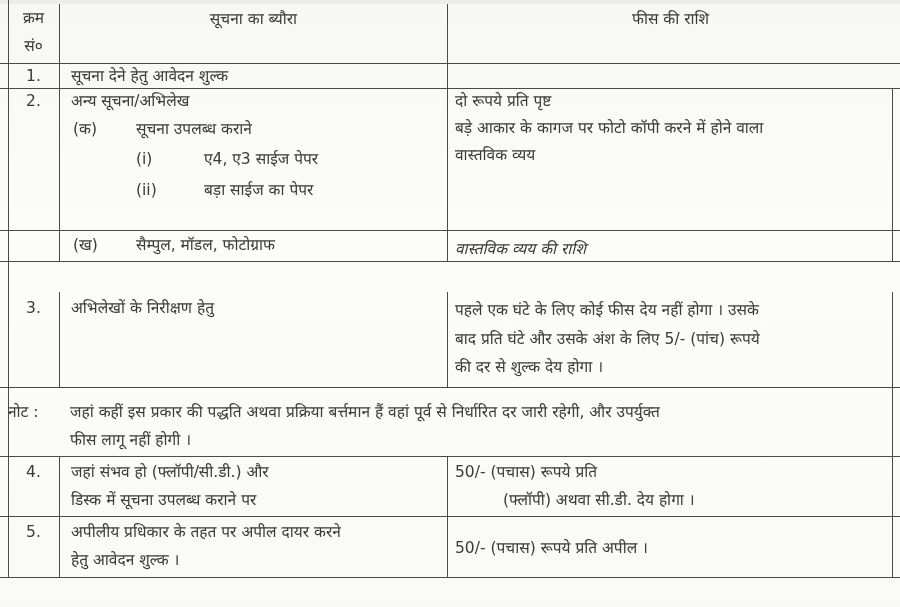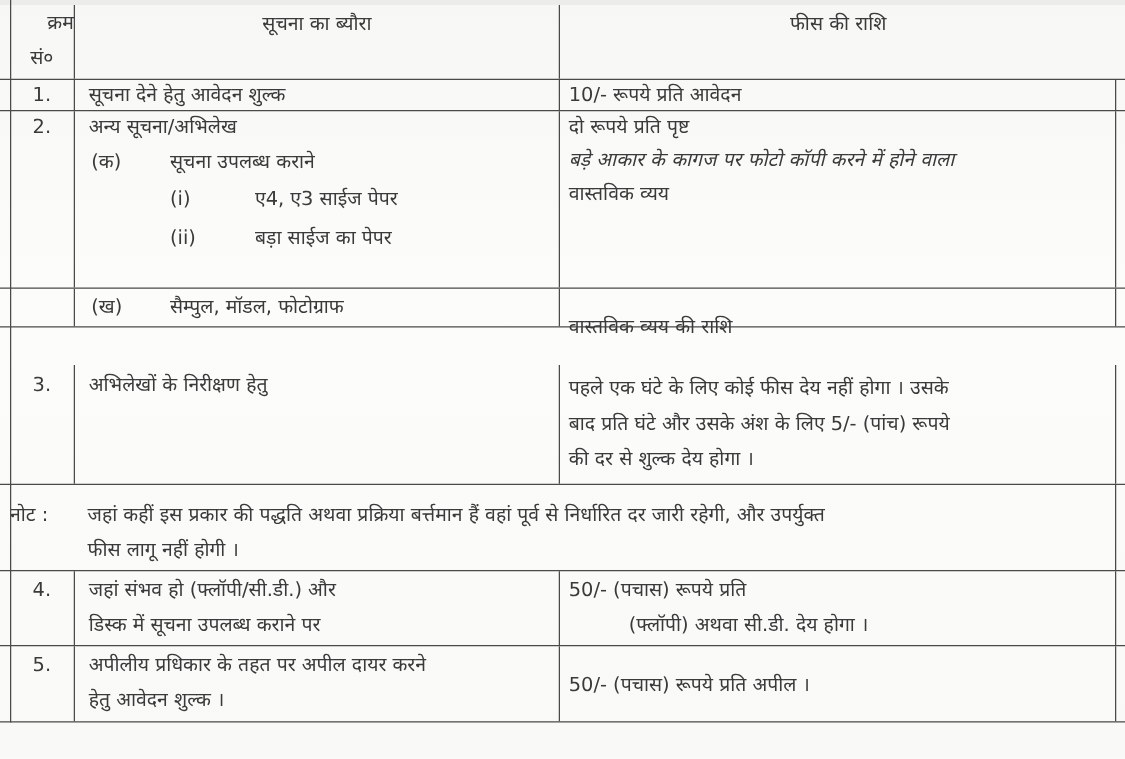--- a/index.html
+++ b/index.html
@@ -71,71 +71,68 @@
   }
 </style>
 </head>
 <body>
 
 <div class="page">
   <div class="header-top"></div>
 
   <div class="row" style="top:4px;height:60px;">
     <div class="cell c-no">
-      <div class="line" style="top:4px;left:0;right:0;text-align:right;">क्रम</div>
+      <div class="line" style="top:4px;left:0;right:0;text-align:center;">क्रम</div>
       <div class="line" style="top:32px;left:0;right:0;text-align:center;">सं०</div>
     </div>
     <div class="cell c-desc">
       <div class="line" style="top:5px;left:0;right:0;text-align:center;">सूचना का ब्यौरा</div>
     </div>
     <div class="cell c-fee" style="border-right:none;">
       <div class="line" style="top:5px;left:0;right:0;text-align:center;">फीस की राशि</div>
     </div>
   </div>
 
   <div class="row" style="top:64px;height:25px;">
     <div class="cell c-no">
       <div class="line" style="top:2px;left:0;right:0;text-align:center;">1.</div>
     </div>
     <div class="cell c-desc">
       <div class="line" style="top:2px;">सूचना देने हेतु आवेदन शुल्क</div>
-    </div>
-    <div class="cell c-fee">
-      <div class="line" style="top:2px;">10/- रूपये प्रति आवेदन</div>
     </div>
   </div>
 
   <div class="row" style="top:89px;height:142px;border-bottom-width:1.5px;">
     <div class="cell c-no">
       <div class="line" style="top:2px;left:0;right:0;text-align:center;">2.</div>
     </div>
     <div class="cell c-desc">
       <div class="line" style="top:2px;">अन्य सूचना/अभिलेख</div>
       <div class="line" style="top:30px;left:13px;">(क)</div>
       <div class="line" style="top:30px;left:76px;">सूचना उपलब्ध कराने</div>
       <div class="line" style="top:60px;left:76px;">(i)</div>
       <div class="line" style="top:60px;left:144px;text-align:right;">ए4, ए3 साईज पेपर</div>
       <div class="line" style="top:91px;left:76px;">(ii)</div>
       <div class="line" style="top:91px;left:144px;">बड़ा साईज का पेपर</div>
     </div>
     <div class="cell c-fee">
       <div class="line" style="top:2px;">दो रूपये प्रति पृष्ट</div>
-      <div class="line" style="top:29px;font-style:italic;">बड़े आकार के कागज पर फोटो कॉपी करने में होने वाला</div>
+      <div class="line" style="top:29px;">बड़े आकार के कागज पर फोटो कॉपी करने में होने वाला</div>
       <div class="line" style="top:56px;">वास्तविक व्यय</div>
     </div>
   </div>
 
   <div class="row" style="top:231px;height:31px;">
     <div class="cell c-no"></div>
     <div class="cell c-desc">
       <div class="line" style="top:4px;left:13px;">(ख)</div>
       <div class="line" style="top:4px;left:76px;">सैम्पुल, मॉडल, फोटोग्राफ</div>
     </div>
     <div class="cell c-fee">
-      <div class="line" style="top:20px;">वास्तविक व्यय की राशि</div>
+      <div class="line" style="top:8px;font-style:italic;">वास्तविक व्यय की राशि</div>
     </div>
   </div>
 
 
   <div class="row" style="top:292px;height:96px;">
     <div class="cell c-no">
       <div class="line" style="top:6px;left:0;right:0;text-align:center;">3.</div>
     </div>
     <div class="cell c-desc">
       <div class="line" style="top:6px;">अभिलेखों के निरीक्षण हेतु</div>

